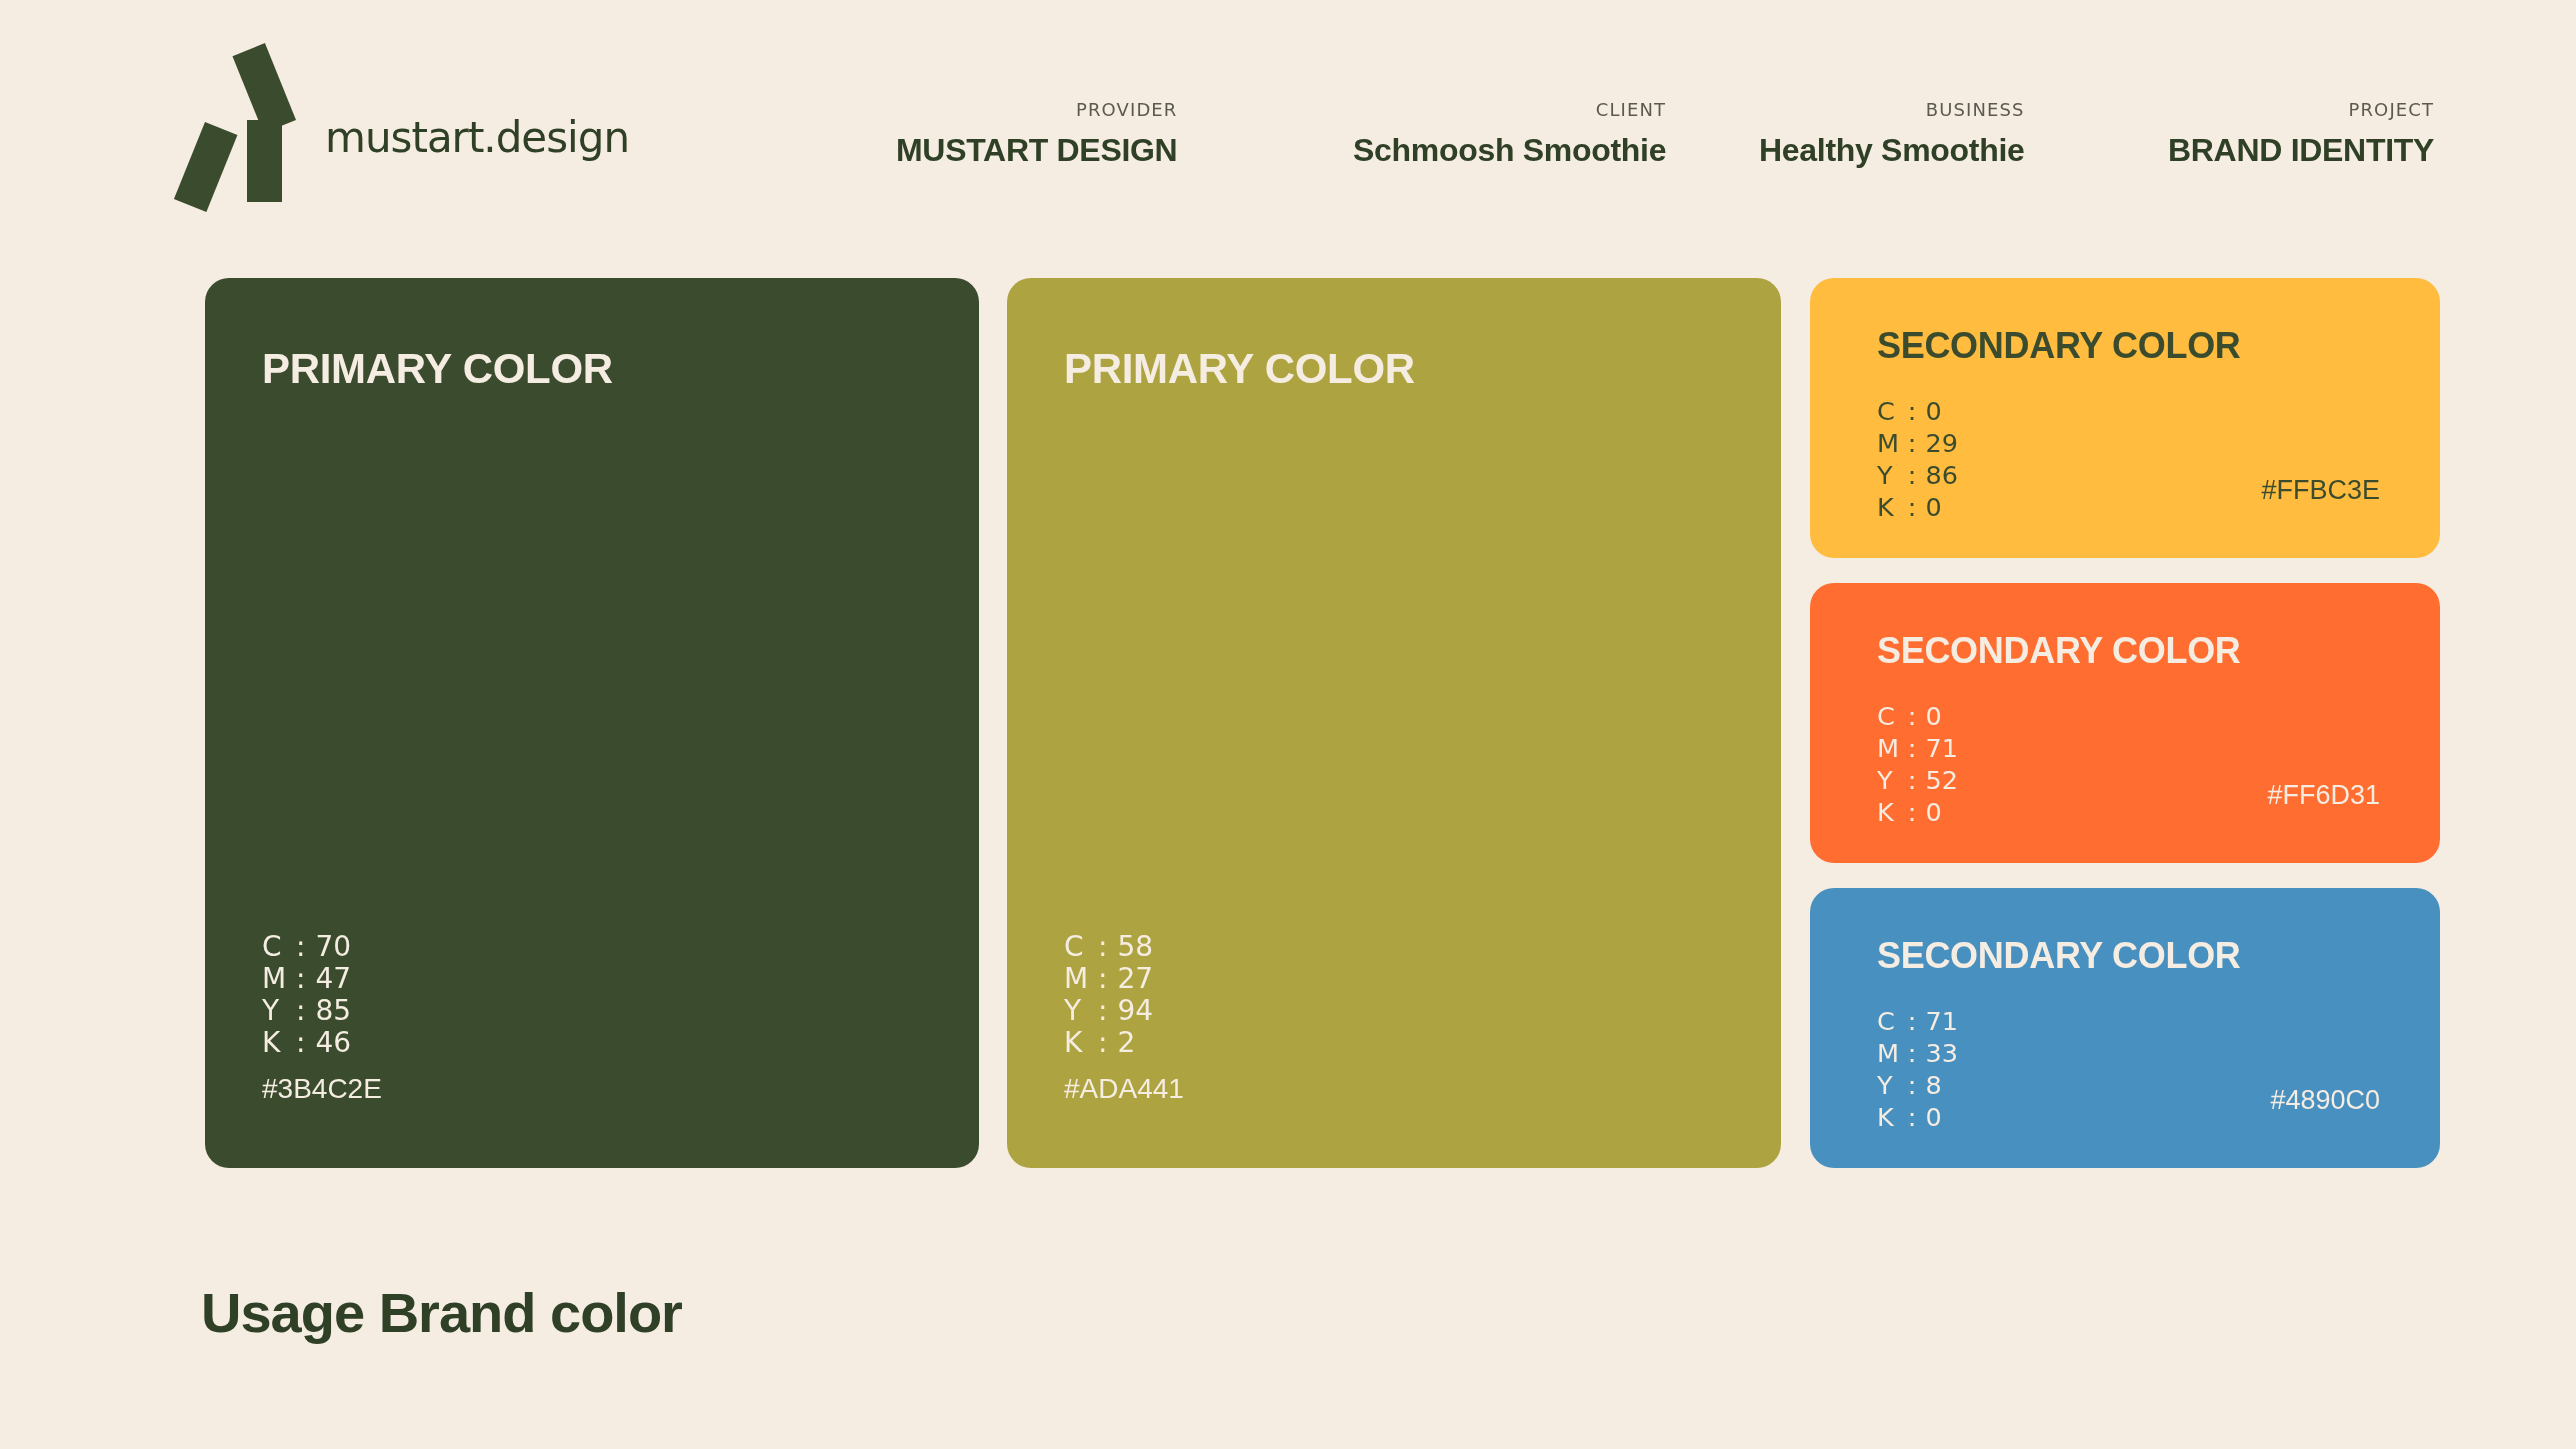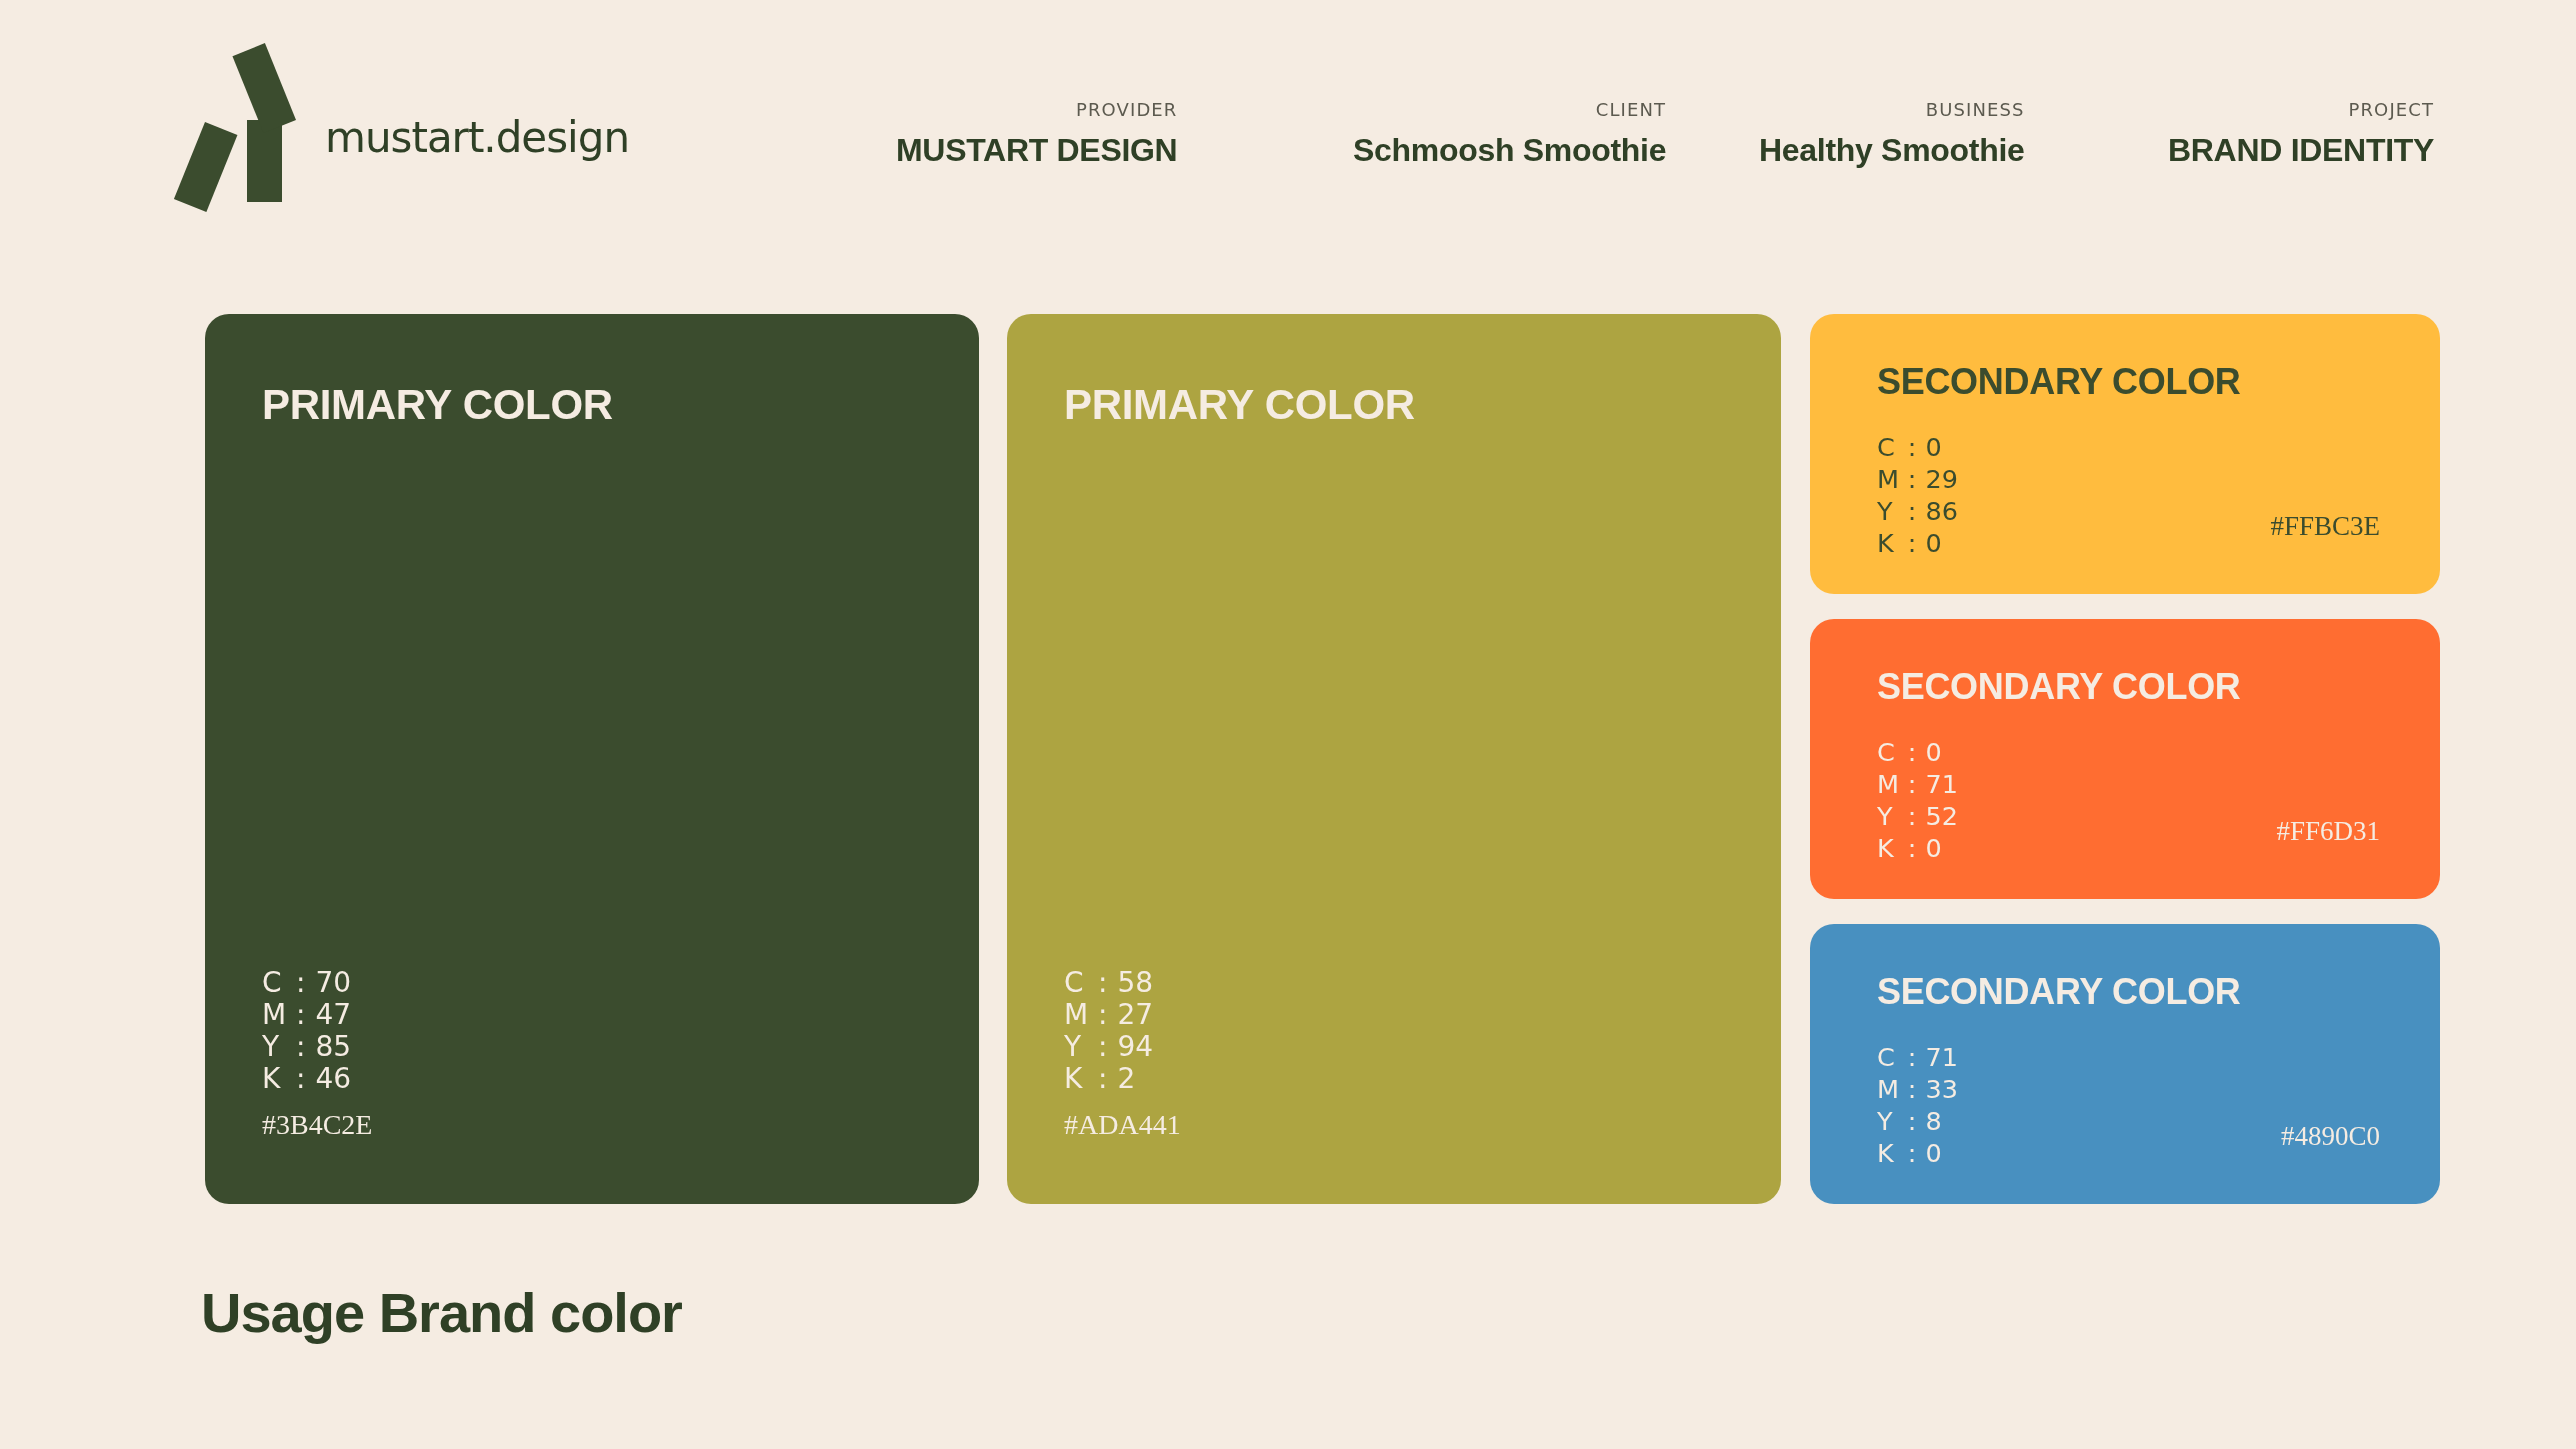--- a/index.html
+++ b/index.html
@@ -39,34 +39,34 @@
   .meta-value {
     margin-top:12px; font-size:32px; font-weight:bold;
     color:#2F4026; letter-spacing:-0.3px; white-space:nowrap;
   }
   .meta-1 { left:691px; }
   .meta-2 { left:1148px; }
   .meta-3 { left:1554px; }
   .meta-4 { left:1963px; }
 
   
-  .grid { position:absolute; left:205px; top:278px; width:2235px; height:890px;margin-top:36px; }
+  .grid { position:absolute; left:205px; top:278px; width:2235px; height:890px; }
 
   .card { position:absolute; border-radius:24px; overflow:hidden; }
 
   .card-title {
     position:absolute; font-weight:bold; white-space:nowrap;
     letter-spacing:-0.3px;
   }
   .cmyk { position:absolute; font-family:"DejaVu Sans", sans-serif; }
   .cmyk-row { display:flex; align-items:baseline; white-space:nowrap; }
   .cmyk-key   { display:inline-block; text-align:left; }
   .cmyk-colon { display:inline-block; text-align:center; }
   .cmyk-val   { display:inline-block; }
-  .hexcode { position:absolute; font-family:Liberation Serif, serif; white-space:nowrap; }
+  .hexcode { position:absolute; font-family:Liberation Sans, sans-serif; white-space:nowrap; }
 
   
   .card-primary { top:0; width:774px; height:890px; }
   .card-primary .card-title { left:57px; top:67px; font-size:42px; }
   .card-primary .cmyk { left:57px; top:653px; font-size:28px; line-height:32px; }
   .card-primary .cmyk-key   { width:24px; }
   .card-primary .cmyk-colon { width:29.5px; }
   .card-primary .hexcode { left:57px; top:795px; font-size:28px; }
 
   #card-dark  { left:0;      background:#3B4C2E; }

